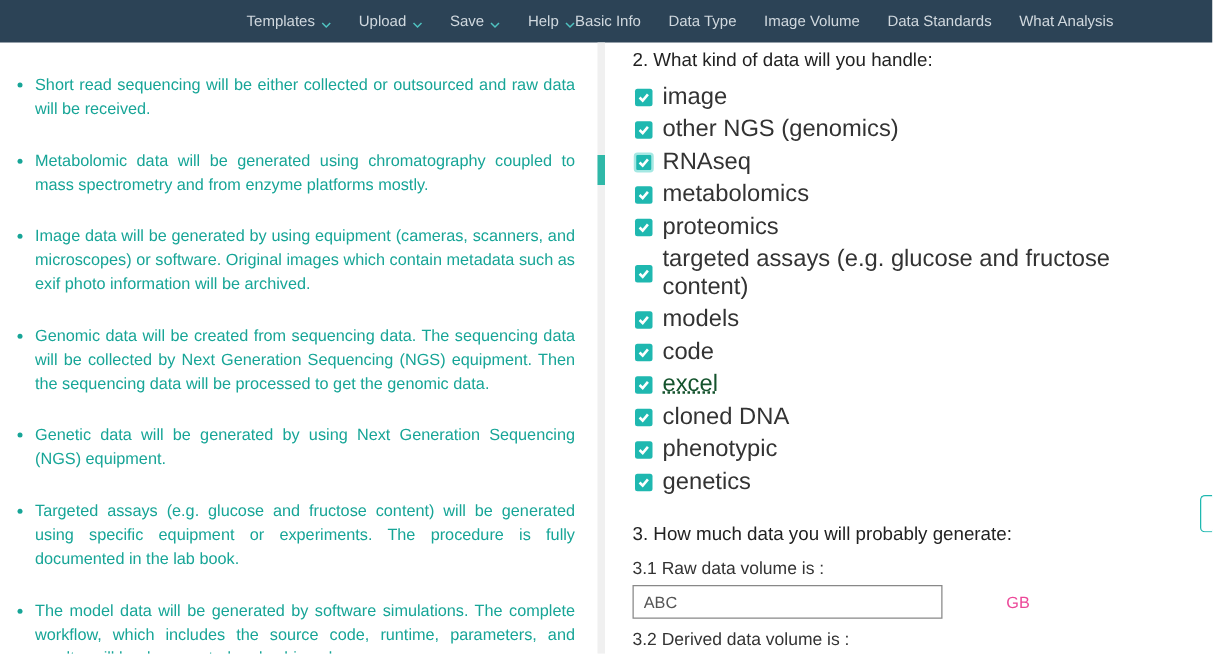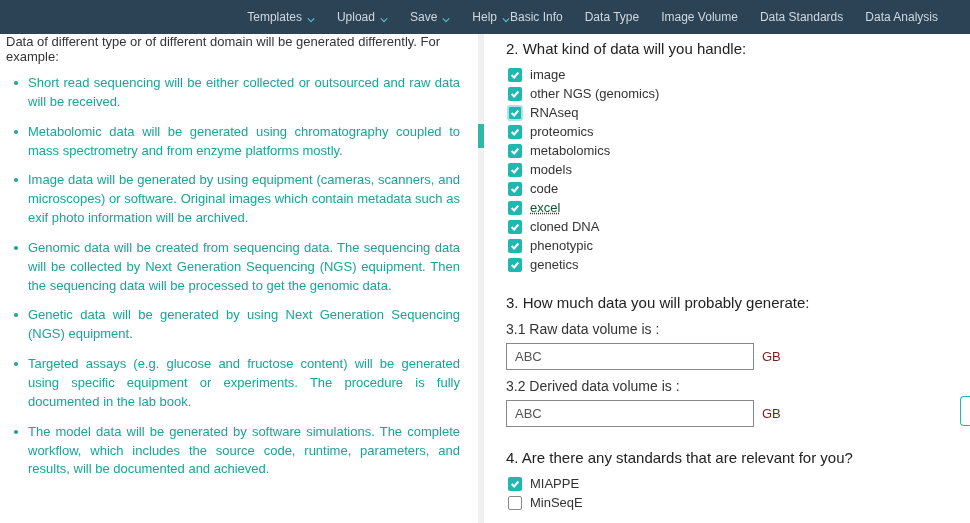--- a/index.html
+++ b/index.html
@@ -1,45 +1,45 @@
 <!DOCTYPE html>
 <html><head>
 <meta charset="utf-8">
 <style>
 * { margin: 0; padding: 0; box-sizing: border-box; }
 body { font-family: "Segoe UI", Arial, sans-serif; font-size: 13px; color: #333; background: #fff; width: 970px; height: 523px; overflow: hidden; position: relative; }
-.topbar { background: #2c4356; height: 34px; display: flex; justify-content: flex-end; align-items: center; color: #d0d8de; font-size: 12px; padding: 0 32px 0 150px; }
+.topbar { background: #2c4356; height: 34px; display: flex; justify-content: center; align-items: center; color: #d0d8de; font-size: 12px; padding: 0 32px 0 150px; }
 .topbar-left, .topbar-right { display: flex; gap: 22px; }
 .topbar-right { }
 .menu-item { display: flex; align-items: center; gap: 5px; cursor: pointer; }
 .menu-item .chev { width: 8px; height: 8px; }
 .chev svg { stroke: #4fc2c0; stroke-width: 1.5; fill: none; }
 .main { display: flex; height: calc(100% - 34px); }
 .left-pane { width: 478px; padding: 2px 18px 10px 6px; overflow: hidden; }
 .intro { font-size: 13px; color: #333; margin-bottom: 10px; margin-top: -2px; }
 .bullets { list-style: none; }
-.bullets li { position: relative; padding-left: 22px; color: #17a597; font-size: 13px; line-height: 1.45; margin-bottom: 11px; text-align: justify; }
+.bullets li { position: relative; padding-left: 22px; color: #17a597; font-size: 13px; line-height: 1.45; margin-bottom: 11px; text-align: justify; margin-top: 23px; }
 .bullets li::before { content: ""; position: absolute; left: 8px; top: 7px; width: 4px; height: 4px; background: #17a597; border-radius: 50%; }
 .vdivider { width: 6px; background: #f0f0f0; position: relative; }
 .vdivider .accent { position: absolute; top: 90px; height: 24px; width: 6px; background: #2fb8a8; }
 .right-pane { flex: 1; padding: 6px 40px 10px 22px; overflow: hidden; }
 .q-head { font-size: 15px; font-weight: 400; color: #222; margin-bottom: 10px; }
 .q-head.mtop { margin-top: 22px; }
 .checks { display: flex; flex-direction: column; gap: 4px; margin-left: 2px; }
-.check-row { display: flex; align-items: center; gap: 8px; font-size: 13px; color: #333; }
+.check-row { display: flex; align-items: center; gap: 8px; font-size: 19px; color: #333; }
 .cbx { width: 14px; height: 14px; border-radius: 2px; display: flex; align-items: center; justify-content: center; flex-shrink: 0; }
 .cbx.checked { background: #1fb8b0; }
 .cbx.checked svg { stroke: #fff; stroke-width: 2.5; fill: none; }
 .cbx.unchecked { border: 1.5px solid #888; background: #fff; }
 .cbx.highlighted { background: #1fb8b0; outline: 2px solid #a5e8e3; outline-offset: -1px; }
 .label-link { color: #14532d; text-decoration: underline dotted; cursor: pointer; }
 .sub-head { font-size: 14px; color: #333; margin-top: 8px; margin-bottom: 6px; }
 .input-row { display: flex; align-items: center; gap: 8px; margin-bottom: 8px; }
 .txt-input { border: 1px solid #888; padding: 5px 8px; font-size: 13px; color: #555; width: 248px; height: 27px; }
-.unit { font-size: 13px; color: #7f1d1d; }
+.unit { font-size: 13px; color: #ec4899; margin-left: 43px; }
 .side-widget { position: absolute; right: 0; top: 396px; width: 10px; height: 30px; border: 1px solid #1fb8b0; border-right: none; border-radius: 4px 0 0 4px; background: #fff; }
 </style>
 </head>
 <body>
 
 <div class="topbar">
   <div class="topbar-left">
     <div class="menu-item">
         <span>Templates</span>
         <span class="chev"><svg viewBox="0 0 10 10">
@@ -72,28 +72,27 @@
     <div class="menu-item">
         <span>Data Type</span>
       </div>
     <div class="menu-item">
         <span>Image Volume</span>
       </div>
     <div class="menu-item">
         <span>Data Standards</span>
       </div>
     <div class="menu-item">
-        <span>Data Analysis</span>
+        <span>What Analysis</span>
       </div>
   </div>
 </div>
 
 <div class="main">
   <div class="left-pane">
-    <div class="intro">Data of different type or of different domain will be generated differently. For example:</div>
     <ul class="bullets">
       <li>Short read sequencing will be either collected or outsourced and raw data will be received.</li>
       <li>Metabolomic data will be generated using chromatography coupled to mass spectrometry and from enzyme platforms mostly.</li>
       <li>Image data will be generated by using equipment (cameras, scanners, and microscopes) or software. Original images which contain metadata such as exif photo information will be archived.</li>
       <li>Genomic data will be created from sequencing data. The sequencing data will be collected by Next Generation Sequencing (NGS) equipment. Then the sequencing data will be processed to get the genomic data.</li>
       <li>Genetic data will be generated by using Next Generation Sequencing (NGS) equipment.</li>
       <li>Targeted assays (e.g. glucose and fructose content) will be generated using specific equipment or experiments. The procedure is fully documented in the lab book.</li>
       <li>The model data will be generated by software simulations. The complete workflow, which includes the source code, runtime, parameters, and results, will be documented and achieved.</li>
 
     </ul>
@@ -129,29 +128,37 @@
             </svg>
           </span>
           <span>RNAseq</span>
         </div>
         <div class="check-row">
           <span class="cbx checked">
             <svg viewBox="0 0 12 12" width="10" height="10">
               <path d="M2 6 L5 9 L10 3"></path>
             </svg>
           </span>
+          <span>metabolomics</span>
+        </div>
+        <div class="check-row">
+          <span class="cbx checked">
+            <svg viewBox="0 0 12 12" width="10" height="10">
+              <path d="M2 6 L5 9 L10 3"></path>
+            </svg>
+          </span>
           <span>proteomics</span>
         </div>
         <div class="check-row">
           <span class="cbx checked">
             <svg viewBox="0 0 12 12" width="10" height="10">
               <path d="M2 6 L5 9 L10 3"></path>
             </svg>
           </span>
-          <span>metabolomics</span>
+          <span>targeted assays (e.g. glucose and fructose content)</span>
         </div>
         <div class="check-row">
           <span class="cbx checked">
             <svg viewBox="0 0 12 12" width="10" height="10">
               <path d="M2 6 L5 9 L10 3"></path>
             </svg>
           </span>
           <span>models</span>
         </div>
         <div class="check-row">

